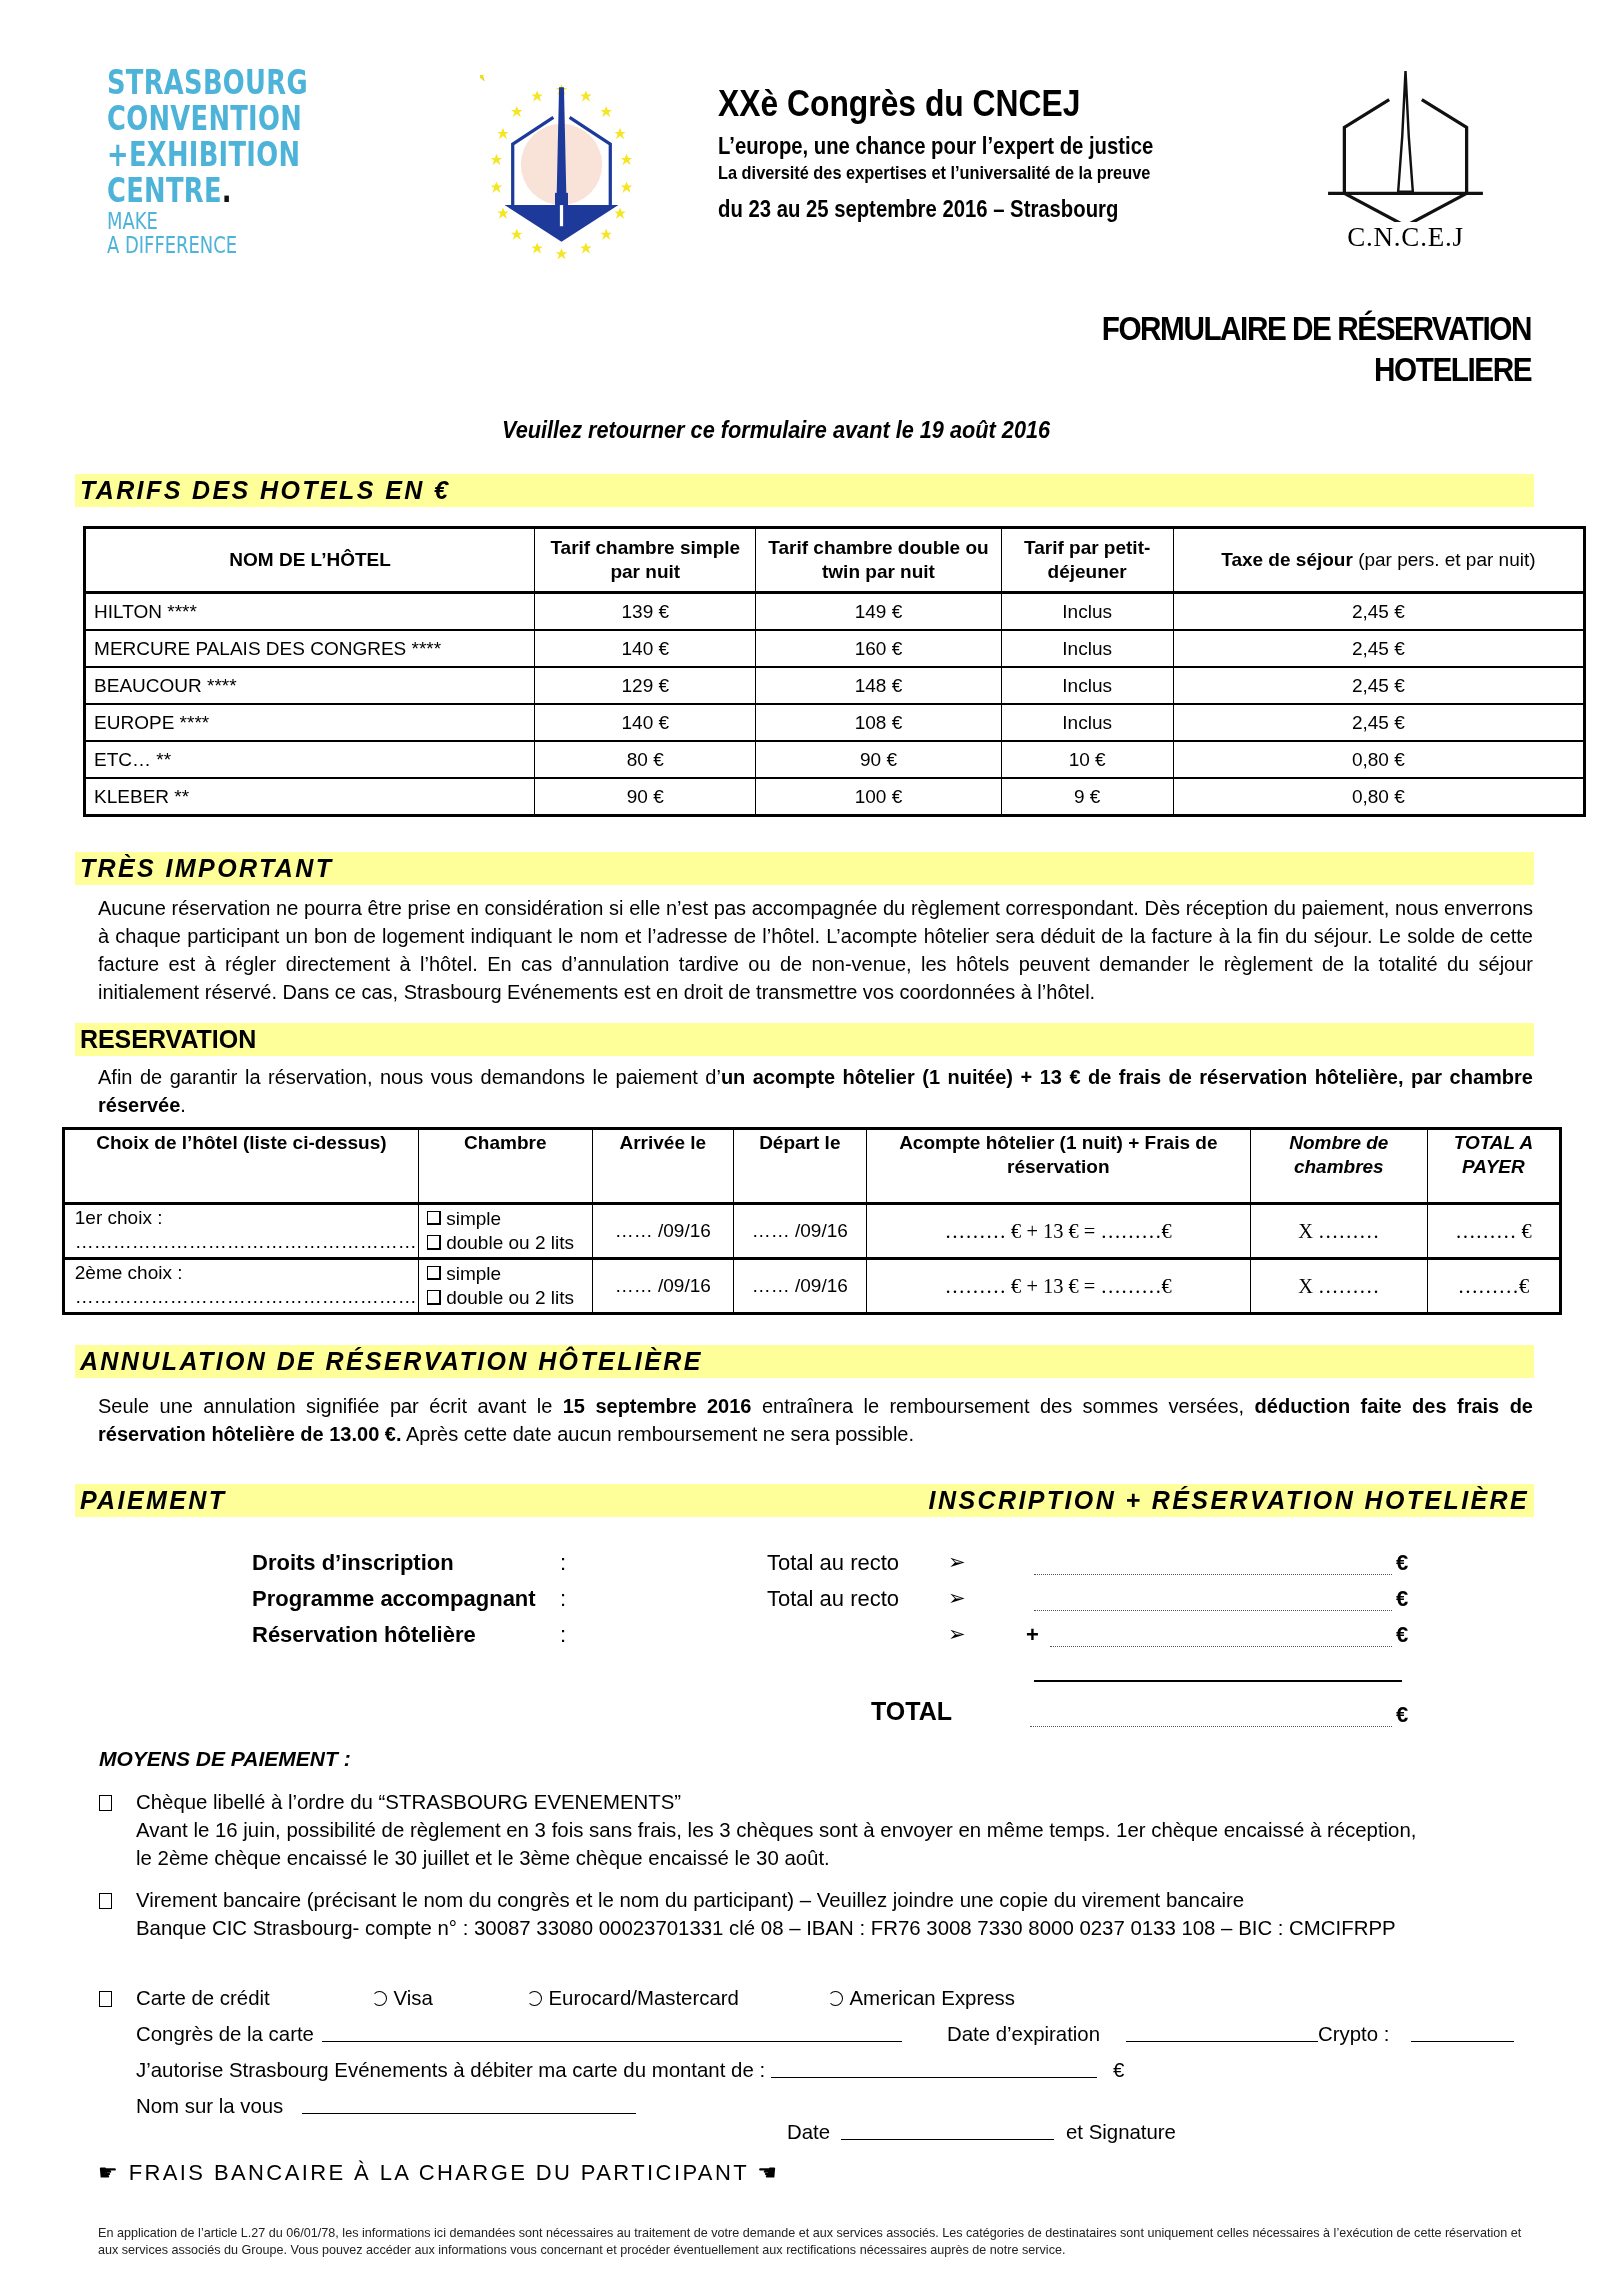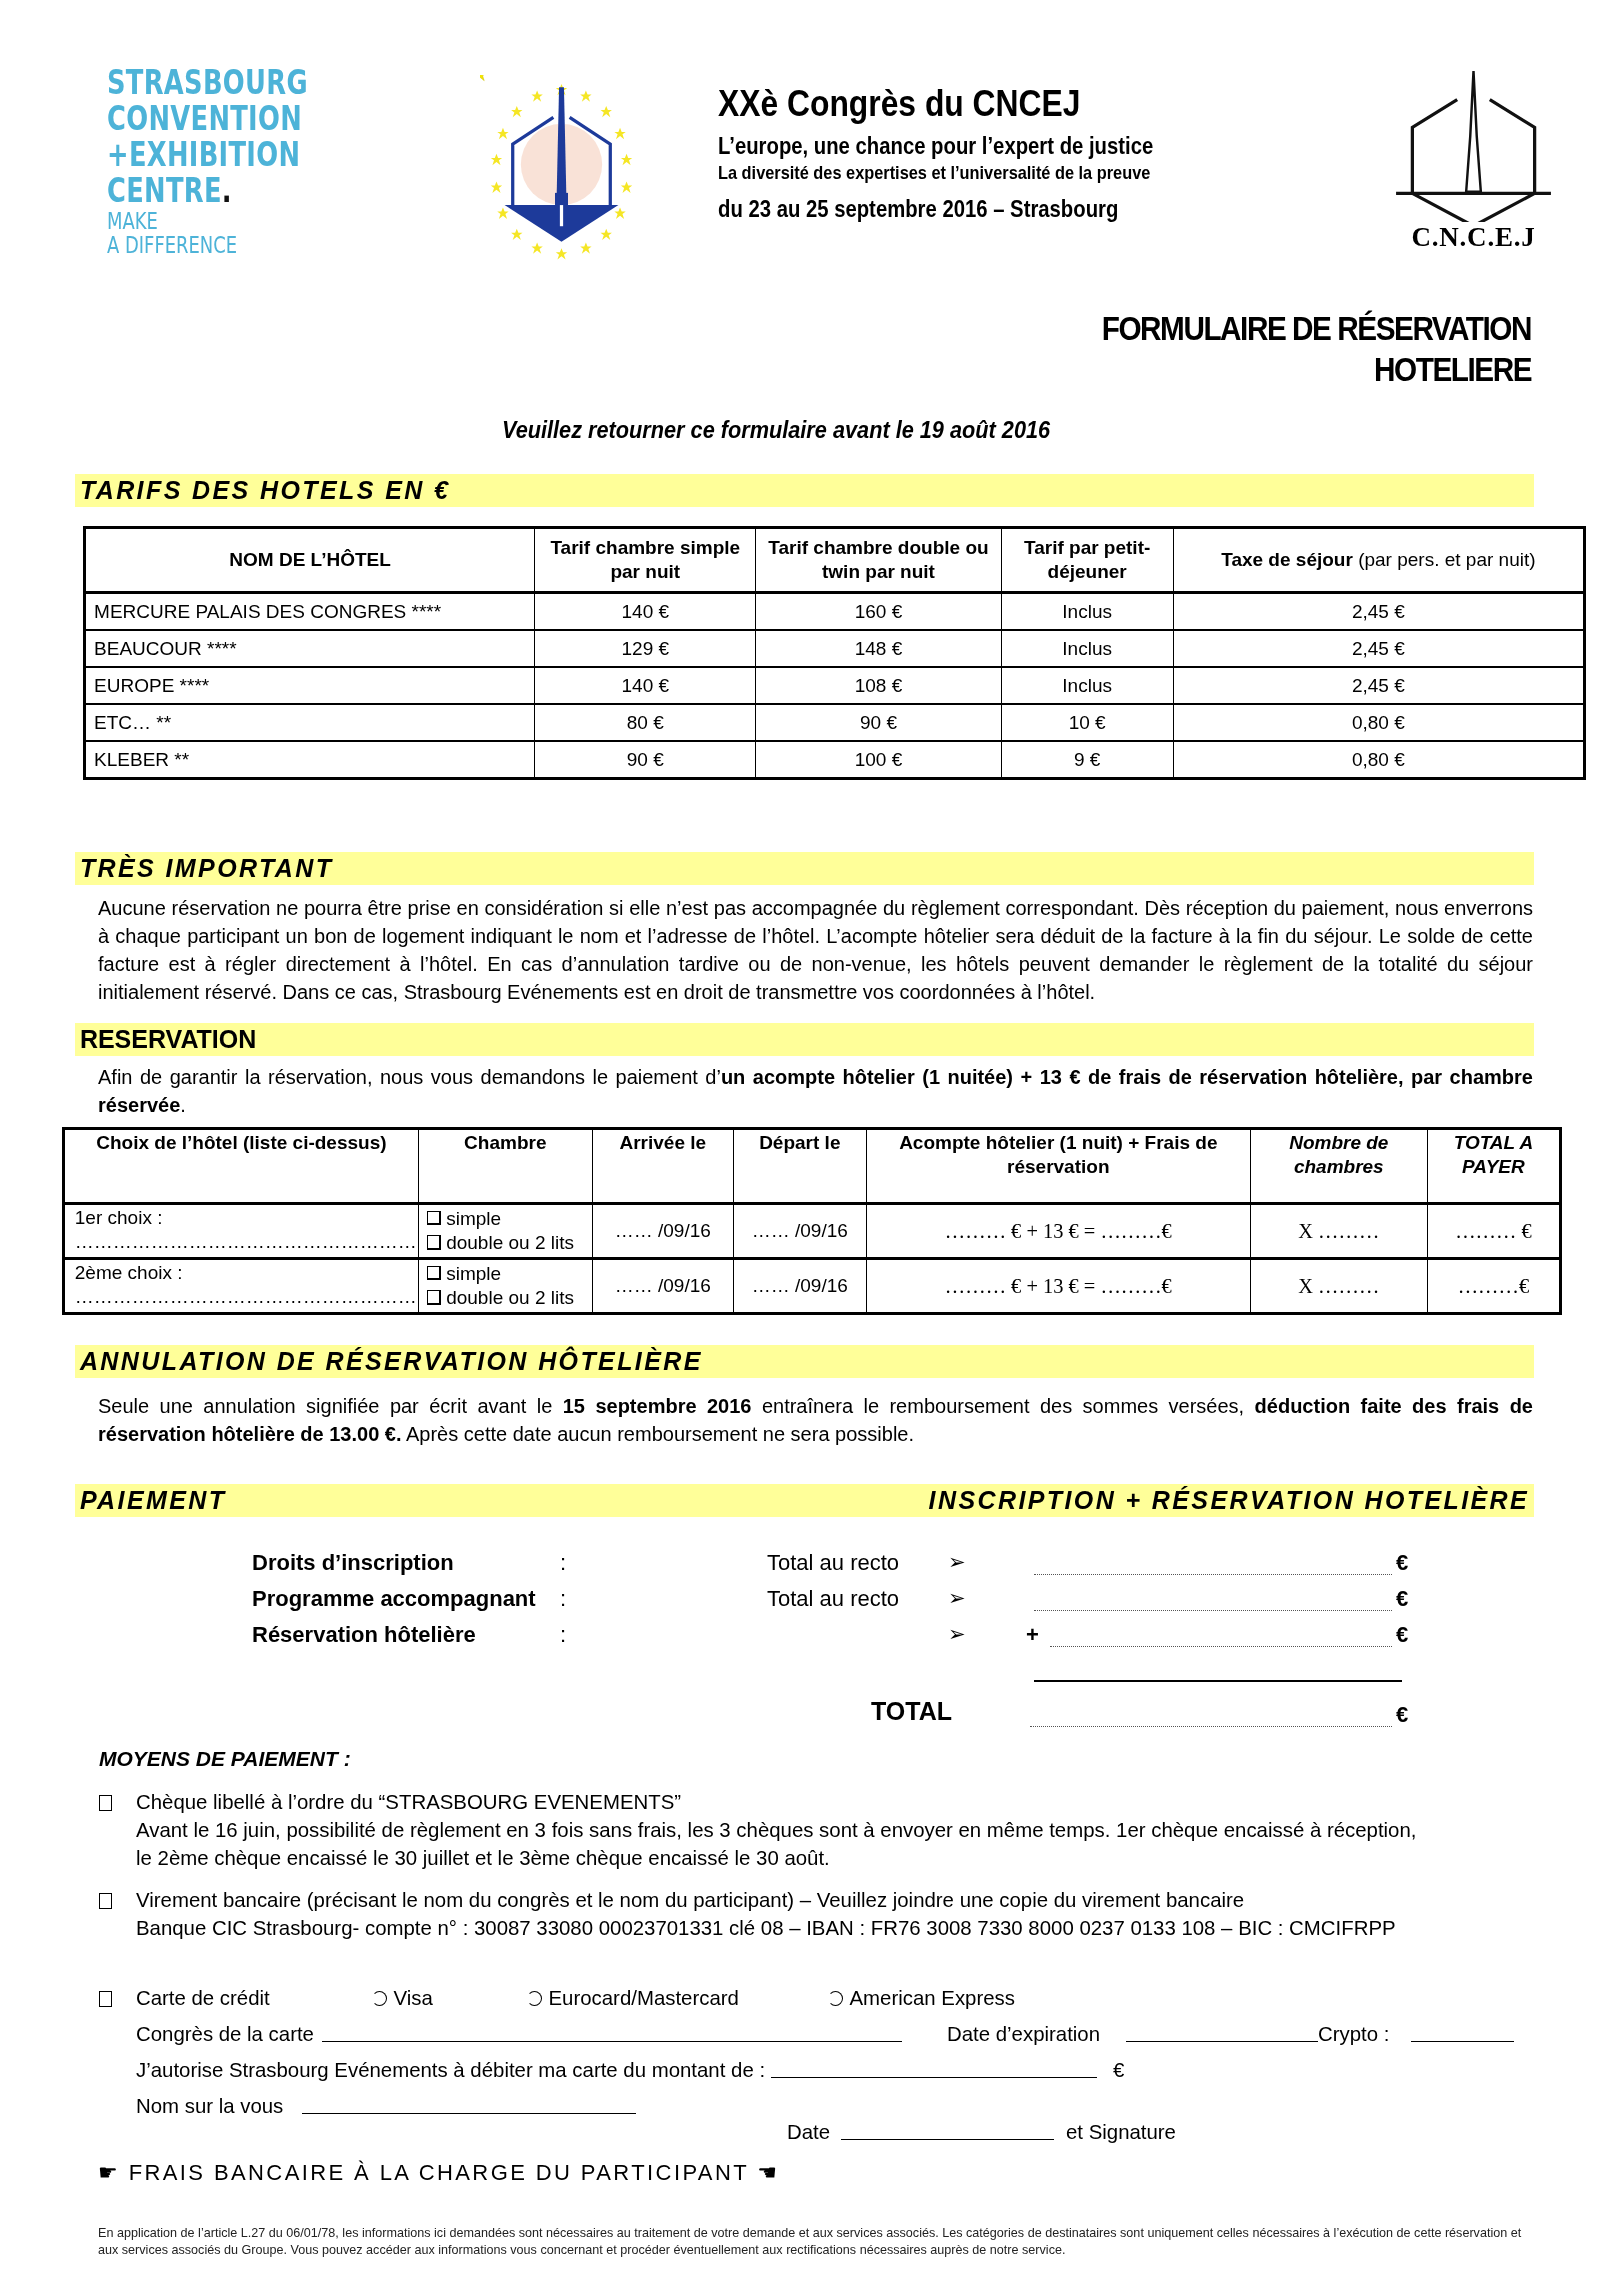--- a/index.html
+++ b/index.html
@@ -16,21 +16,21 @@
     color: #4db3d8; font-size: 33px; line-height: 36px; letter-spacing: 0.4px;
     transform: scaleX(0.78); transform-origin: left top; white-space: nowrap;
   }
   .scec-logo .big .dot { color: #111; }
   .scec-logo .small {
     font-family: "DejaVu Sans", sans-serif; color: #4db3d8;
     font-size: 23px; line-height: 24.4px;
     transform: scaleX(0.78); transform-origin: left top; white-space: nowrap;
   }
   .congress-logo { left: 480px; top: 75px; width: 163px; height: 187px; }
-  .cncej-logo { left: 1392px; top: 67px; width: 163px; height: 187px; font-weight: bold; }
+  .cncej-logo { left: 1324px; top: 67px; width: 163px; height: 187px; }
   .cncej-logo .lbl {
     position: absolute; left: 0; right: 0; top: 155px; text-align: center;
     font-family: "Liberation Serif", serif; font-size: 27px; letter-spacing: 0.8px;
   }
 
   .title-block { left: 718px; top: 81px; width: 651px; }
   .title-block .t1 { font-size: 37px; font-weight: bold; line-height: 46px;
     transform: scaleX(0.86); transform-origin: left; white-space: nowrap; }
   .title-block .t2 { font-size: 23.6px; font-weight: bold; line-height: 29px; margin-top: 4.9px;
     transform: scaleX(0.86); transform-origin: left; white-space: nowrap; }
@@ -188,20 +188,27 @@
     <tr>
       <th style="width:432px">NOM DE L’HÔTEL</th>
       <th style="width:204px">Tarif chambre simple par nuit</th>
       <th style="width:228px">Tarif chambre double ou twin par nuit</th>
       <th style="width:155px">Tarif par petit-déjeuner</th>
       <th><span>Taxe de séjour</span> <span class="light">(par pers. et par nuit)</span></th>
     </tr>
   </thead>
   <tbody>
     <tr>
+      <td class="name">HILTON ****</td>
+      <td>139 €</td>
+      <td>149 €</td>
+      <td>Inclus</td>
+      <td>2,45 €</td>
+    </tr>
+    <tr>
       <td class="name">MERCURE PALAIS DES CONGRES ****</td>
       <td>140 €</td>
       <td>160 €</td>
       <td>Inclus</td>
       <td>2,45 €</td>
     </tr>
     <tr>
       <td class="name">BEAUCOUR ****</td>
       <td>129 €</td>
       <td>148 €</td>

